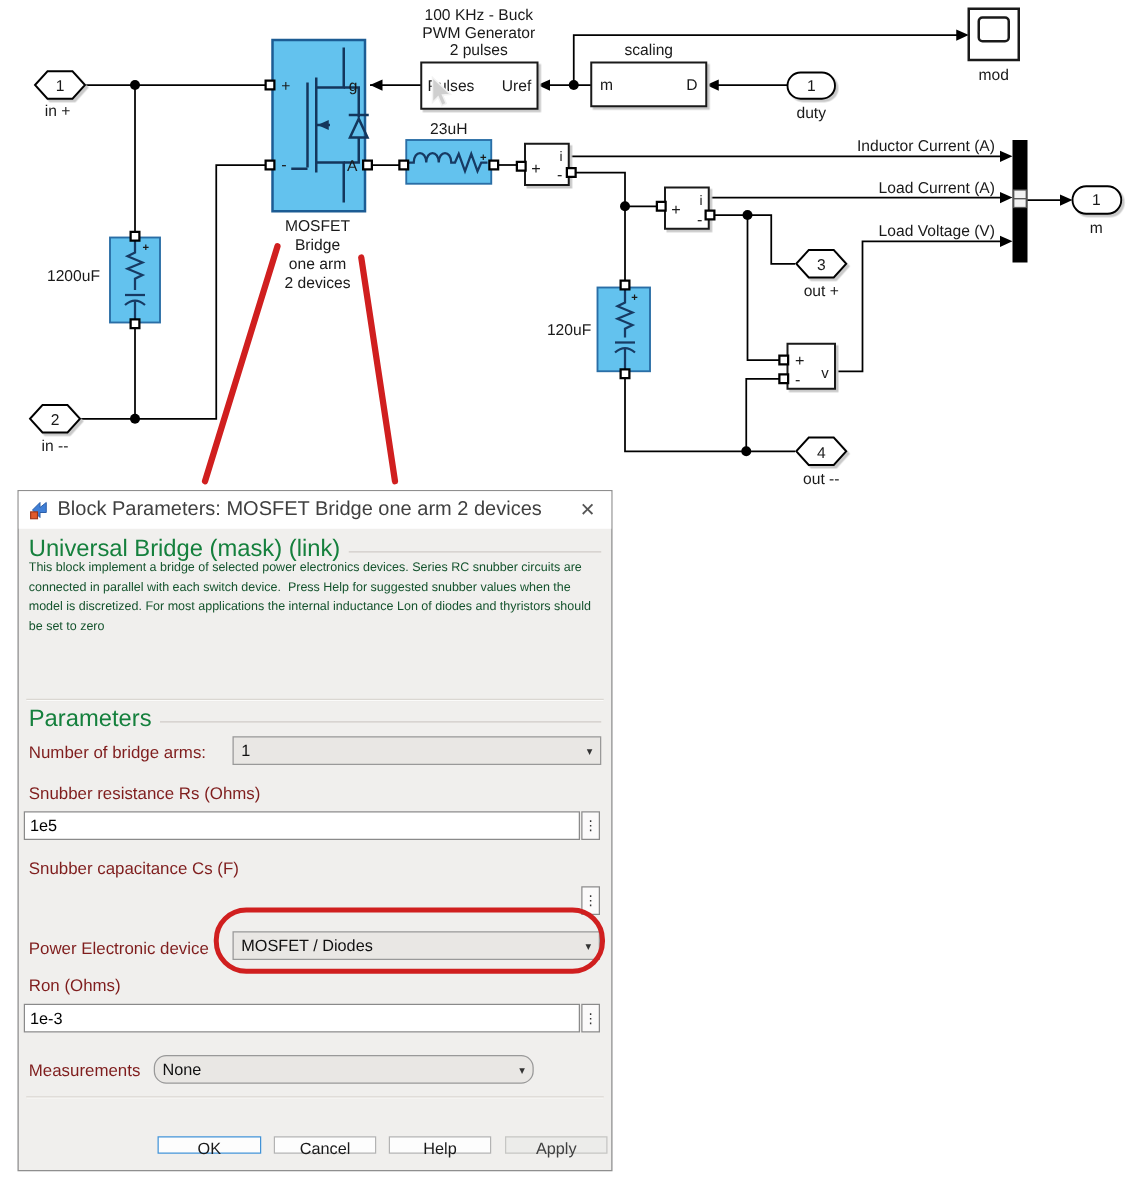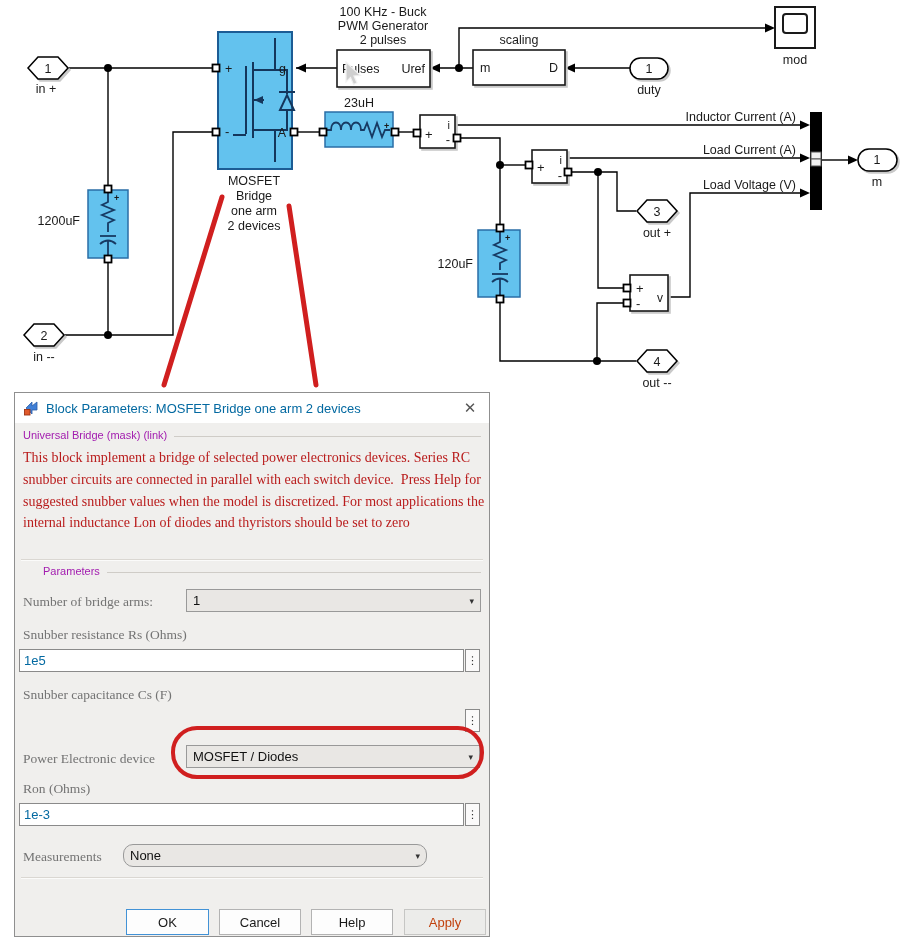--- a/index.html
+++ b/index.html
@@ -6,40 +6,40 @@
   #stage{position:relative;width:917px;height:942px;background:#fff;overflow:hidden;
          font-family:"Liberation Sans",sans-serif;}
   svg text{font-family:"Liberation Sans",sans-serif;fill:#1a1a1a;}
   .shadow{filter:drop-shadow(2px 2px 0px #c9c9c9);}
 
   
   .dialog{position:absolute;left:14px;top:392px;width:476px;height:545px;
           background:#f0efed;border:1px solid #8f8f8f;box-sizing:border-box;}
   .titlebar{position:absolute;left:0;top:0;right:0;height:30px;background:#ffffff;
             display:flex;align-items:center;padding:0 8px;box-sizing:border-box;}
-  .titlebar .ttl{font-size:13px;color:#0369a1;margin-left:7px;}
+  .titlebar .ttl{font-size:16px;color:#404040;margin-left:7px;}
   .closebtn{margin-left:auto;font-size:15px;color:#555;width:22px;text-align:center;cursor:default;}
   .legend{position:absolute;left:8px;right:8px;display:flex;align-items:center;}
-  .legend span{font-size:11px;color:#a21caf;white-space:nowrap;}
+  .legend span{font-size:19px;color:#15803d;white-space:nowrap;}
   .legend .rule{flex:1;height:1px;background:#cfccc7;margin-left:7px;margin-top:2px;}
-  .desc{position:absolute;left:8px;top:54px;width:462px;font-size:14px;line-height:1.56;
-        color:#b91c1c;white-space:pre-wrap;font-family:Liberation Serif, serif;}
+  .desc{position:absolute;left:8px;top:54px;width:462px;font-size:10px;line-height:1.56;
+        color:#14532d;white-space:pre-wrap;}
   .sep{position:absolute;left:6px;right:6px;height:1px;background:#dad7d2;border-bottom:1px solid #fbfbfa;}
-  .plabel{position:absolute;font-size:13.5px;color:#737373;white-space:nowrap;font-family:Liberation Serif, serif;}
+  .plabel{position:absolute;font-size:13.5px;color:#7f1d1d;white-space:nowrap;}
   .tfield{position:absolute;height:21px;border:1px solid #8a8a8a;background:#fff;font-size:13px;
-          font-family:"Liberation Sans",sans-serif;color:#0369a1;padding:0 4px;box-sizing:content-box;}
+          font-family:"Liberation Sans",sans-serif;color:#000000;padding:0 4px;box-sizing:content-box;}
   .spin{position:absolute;width:15px;height:23px;border:1px solid #8a8a8a;background:#fbfafa;
         font-size:11px;color:#333;display:flex;align-items:center;justify-content:center;box-sizing:border-box;}
   .combo{position:absolute;height:23px;background:#e9e7e4;border:1px solid #999;display:flex;
          align-items:center;padding:0 6px;box-sizing:border-box;font-size:13px;color:#111;}
   .combo .arrow{margin-left:auto;font-size:9px;color:#333;}
-  .btn{position:absolute;width:82px;height:26px;background:#fdfdfd;border:1px solid #b3b3b3;
+  .btn{position:absolute;width:82px;height:14px;background:#fdfdfd;border:1px solid #b3b3b3;
        font-size:13px;color:#1a1a1a;font-family:"Liberation Sans",sans-serif;}
   .btn-ok{border:1px solid #4292d6;width:83px;}
-  .btn-apply{background:#ececea;color:#c2410c;border-color:#c6c6c4;}
+  .btn-apply{background:#ececea;color:#404040;border-color:#c6c6c4;}
 
   
   .redcircle{position:absolute;left:171px;top:726px;width:313px;height:53px;
              border:4.5px solid #d01f1f;border-radius:26px;box-sizing:border-box;pointer-events:none;}
 </style>
 </head>
 <body>
 
 <div id="stage">
 
@@ -281,21 +281,21 @@
 
     <div class="legend" style="top:36px;">
       <span>Universal Bridge (mask) (link)</span>
       <div class="rule"></div>
     </div>
 
     <div class="desc">This block implement a bridge of selected power electronics devices. Series RC snubber circuits are connected in parallel with each switch device.  Press Help for suggested snubber values when the model is discretized. For most applications the internal inductance Lon of diodes and thyristors should be set to zero</div>
 
     <div class="sep" style="top:166px;"></div>
 
-    <div class="legend" style="top:172px;margin-left:20px;">
+    <div class="legend" style="top:172px;">
       <span>Parameters</span>
       <div class="rule"></div>
     </div>
 
     <div class="plabel" style="left:8px;top:201px;">Number of bridge arms:</div>
     <div class="combo" style="left:171px;top:196px;width:295px;">
       <span>1</span>
       <span class="arrow">▾</span>
     </div>
 

